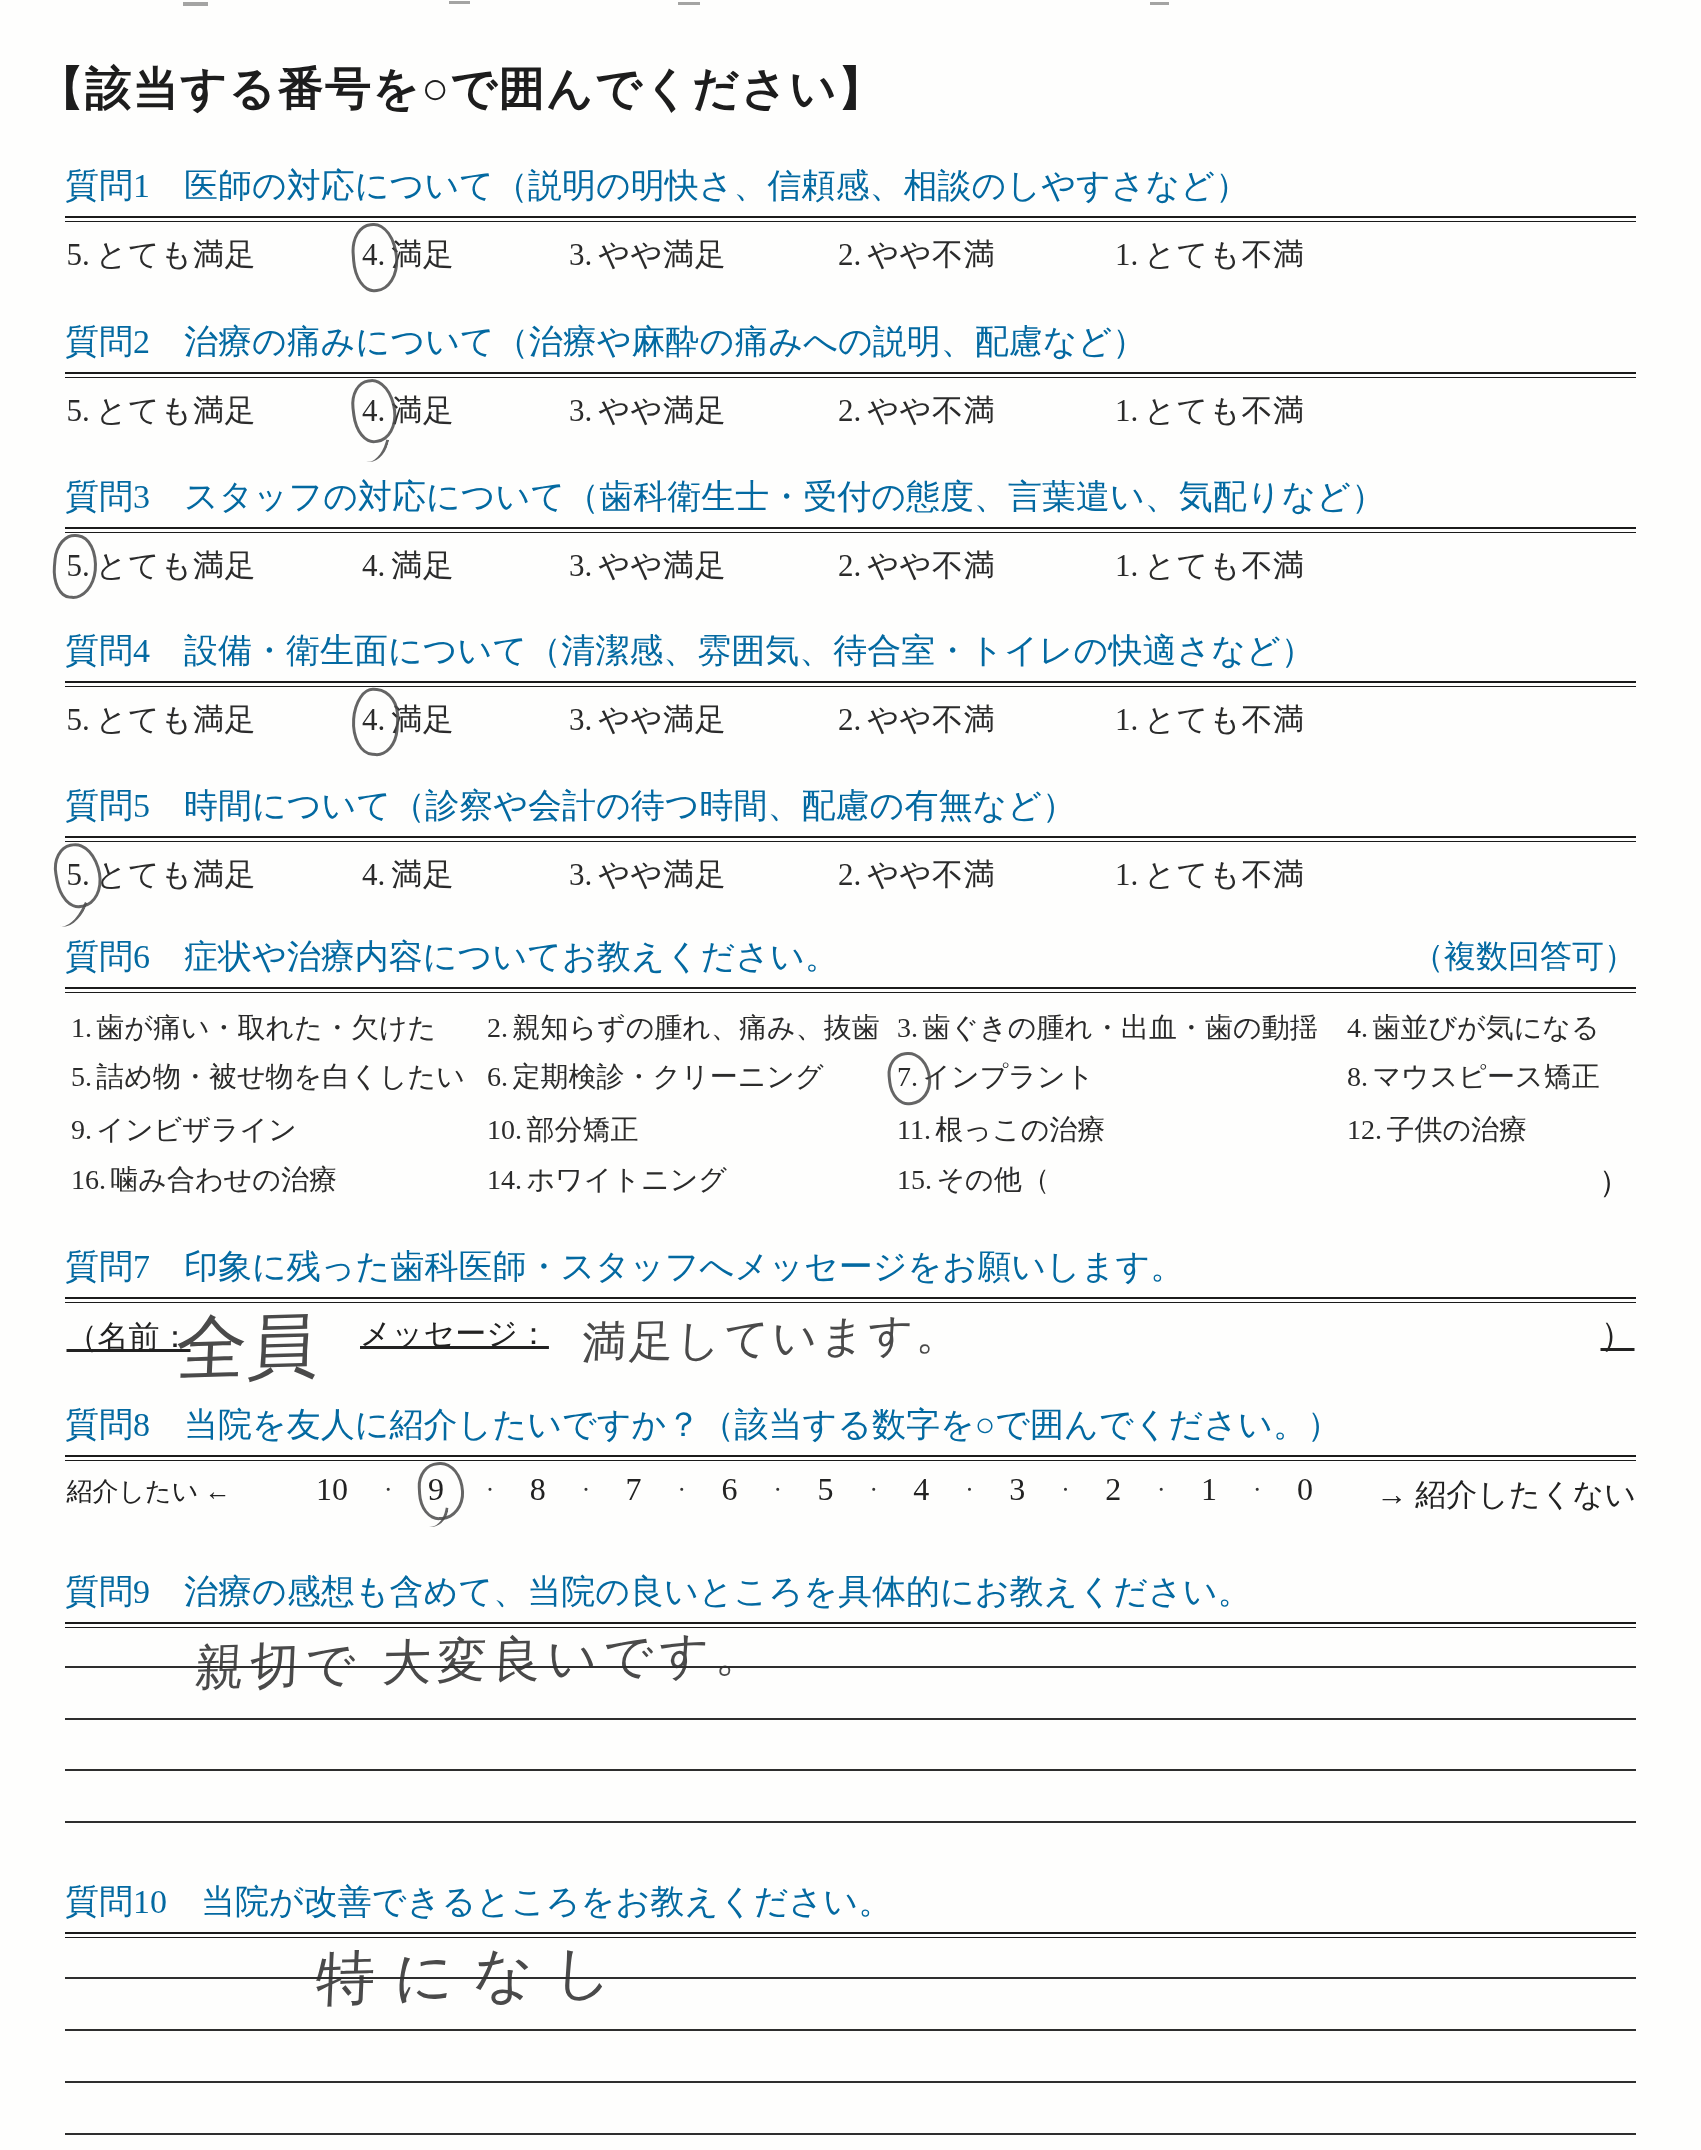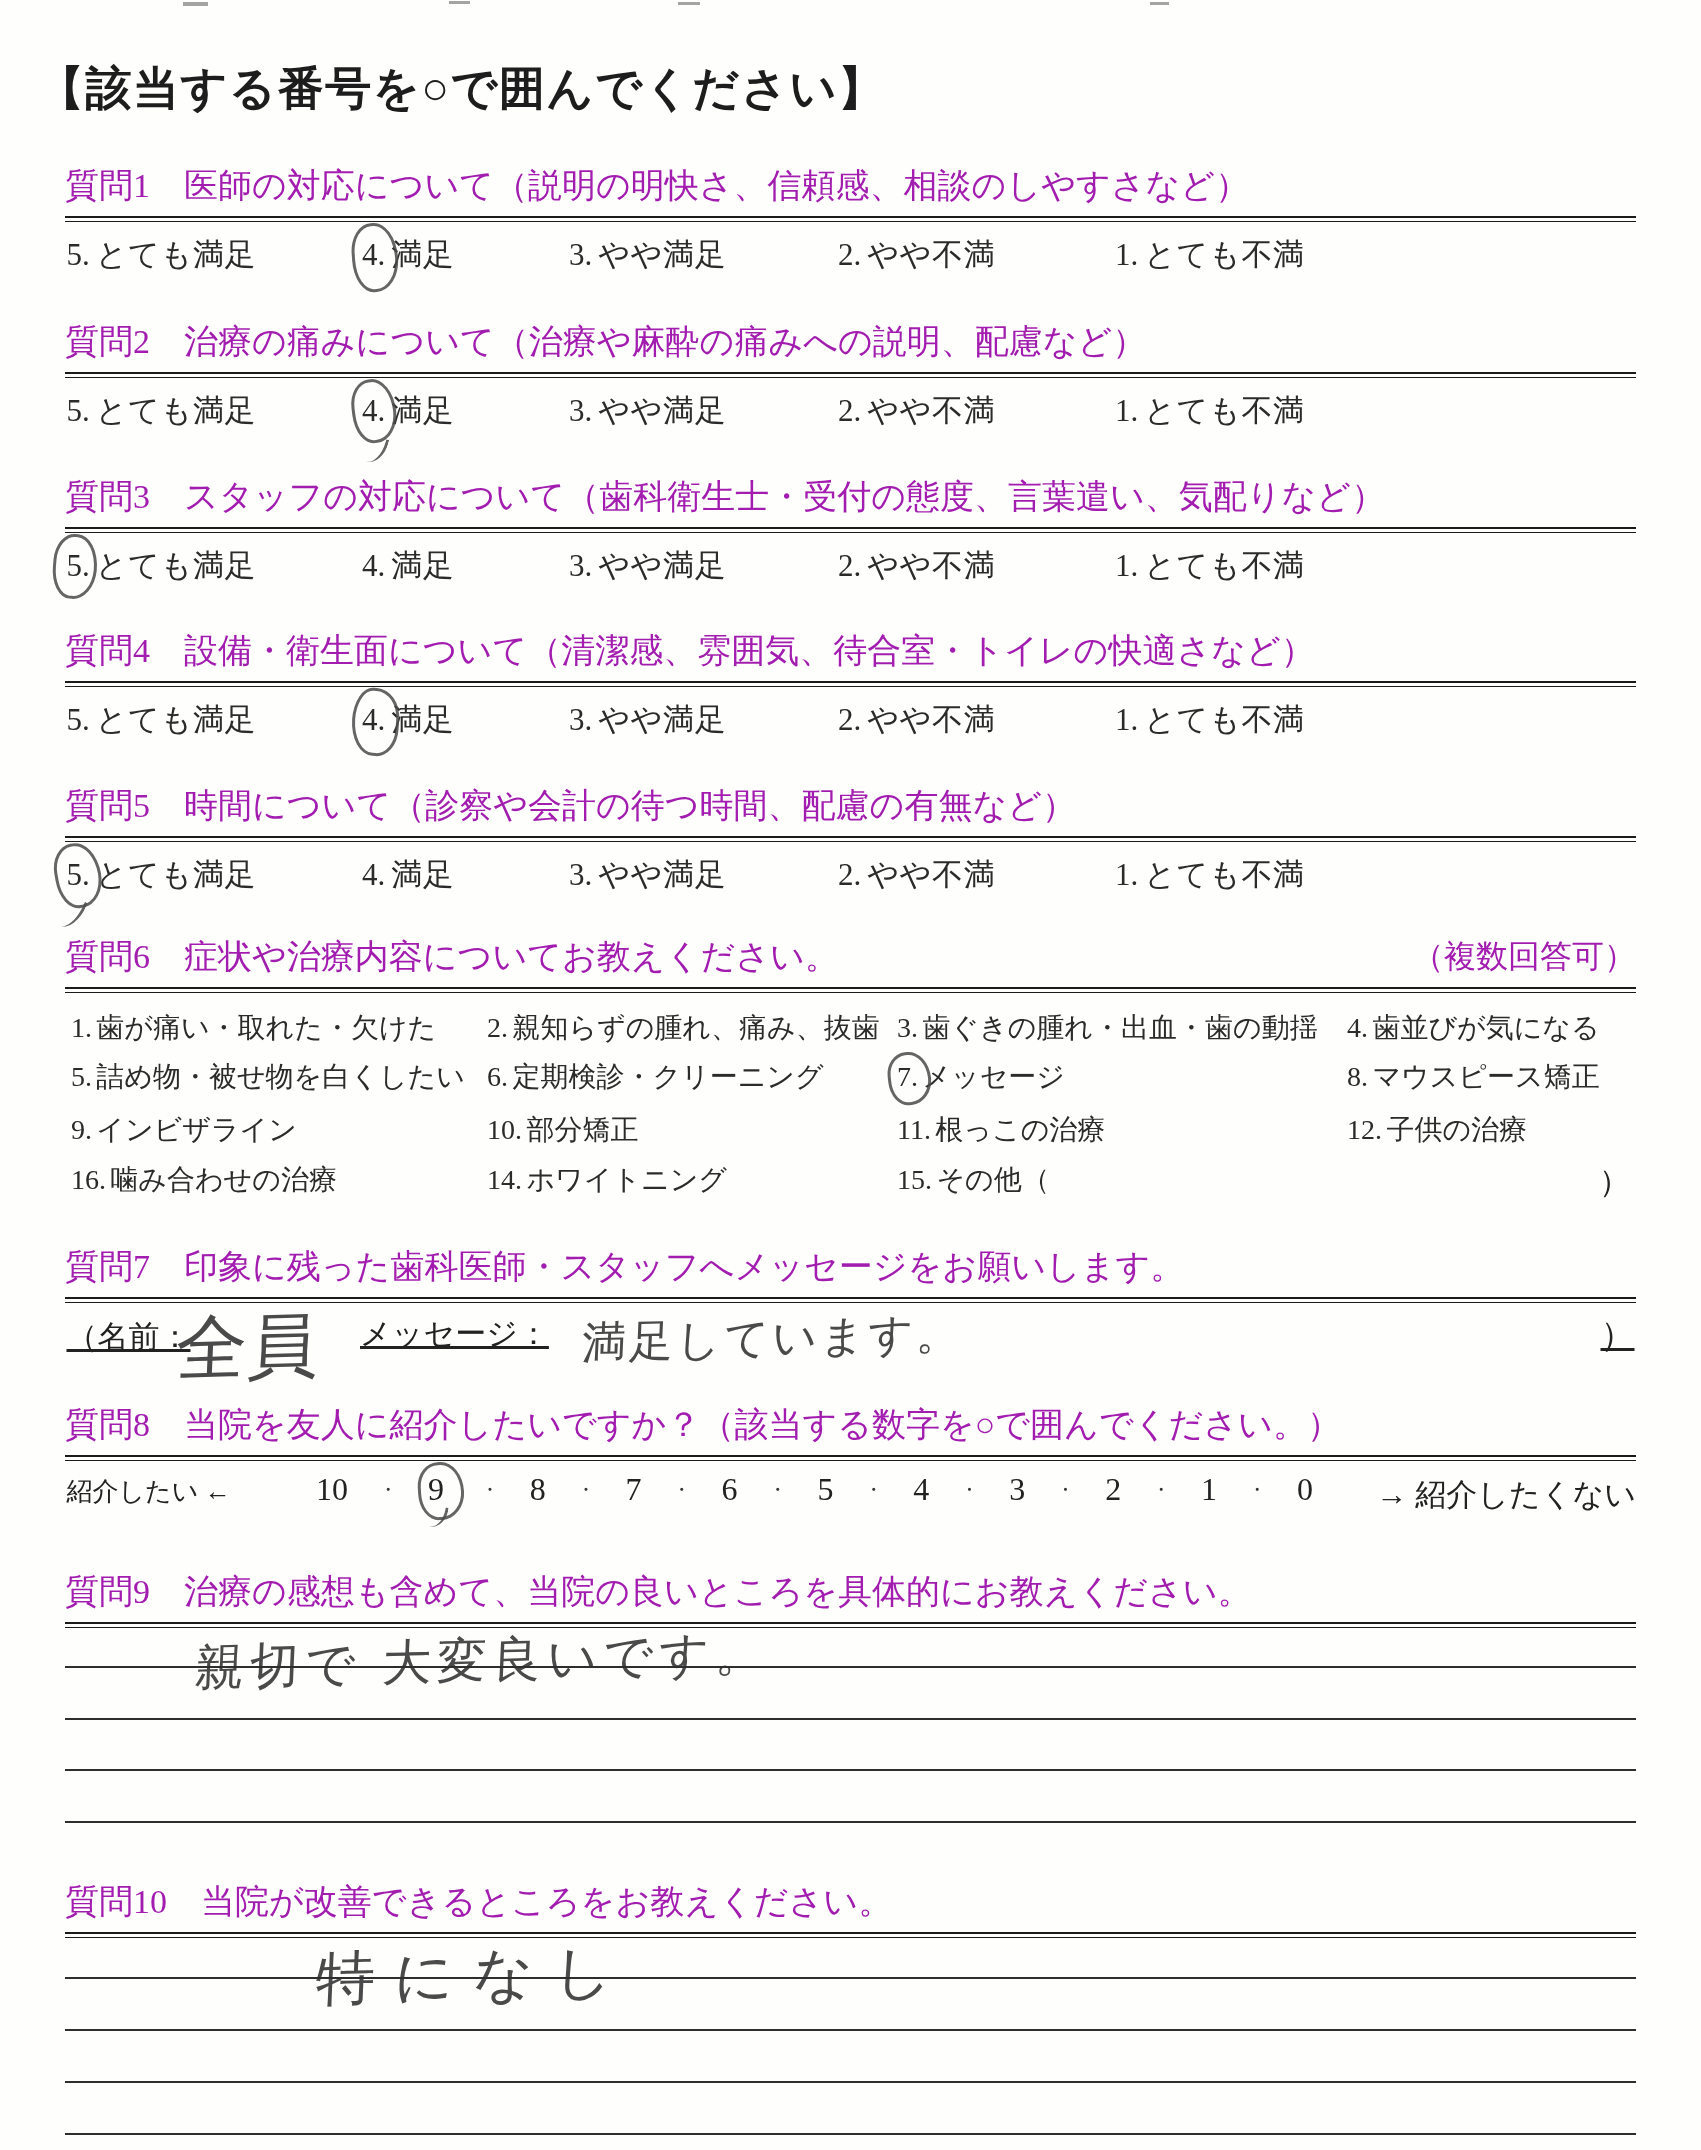--- a/index.html
+++ b/index.html
@@ -1,21 +1,21 @@
 <!DOCTYPE html>
 <html style="font-size:11.8px"><head>
 <meta charset="utf-8">
 <style>
   html,body{margin:0;padding:0;background:#ffffff;}
   .page{position:relative;width:1701px;height:2151px;background:#fefefd;overflow:hidden;
         font-family:"Liberation Serif","DejaVu Serif",serif;color:#222;}
   .sec{position:absolute;left:65px;width:1571px;}
   .form-title{position:absolute;left:38px;top:58px;font-size:46px;font-weight:bold;
               letter-spacing:1.5px;white-space:nowrap;color:#1d1d1d;}
-  .q-header{font-size:34px;line-height:43px;white-space:nowrap;color:#a21caf;position:relative;}
+  .q-header{font-size:34px;line-height:43px;white-space:nowrap;color:#0369a1;position:relative;}
   .q-note{position:absolute;right:0;top:0;font-size:32px;}
   .rule{height:3px;border-top:2.2px solid #1b1b1b;border-bottom:1.5px solid #1b1b1b;margin-top:8.9px;}
   .opts{position:relative;height:71px;}
   .opt{position:absolute;top:11.8px;font-size:31px;white-space:nowrap;color:#2b2b2b;}
   .num{position:relative;display:inline-block;margin-right:5.9px;}
   .lbl{letter-spacing:0.7px;}
   .pen-circle{position:absolute;display:block;border:3px solid #4a4a4a;
               border-radius:48% 52% 54% 46% / 44% 56% 50% 50%;
               left:-10.3px;top:-13.3px;width:43px;height:62px;transform:rotate(-5deg);opacity:.85;}
   .pen-tail{position:absolute;display:block;width:14.8px;height:26.6px;border-right:3px solid #4a4a4a;
@@ -116,21 +116,21 @@
     </div>
     <div class="rule"></div>
     <div class="q6-grid">
       <span class="q6-item" style="left:5.9px;top:0"><span class="num">1.</span><span>歯が痛い・取れた・欠けた</span></span>
       <span class="q6-item" style="left:422px;top:0"><span class="num">2.</span><span>親知らずの腫れ、痛み、抜歯</span></span>
       <span class="q6-item" style="left:832px;top:0"><span class="num">3.</span><span>歯ぐきの腫れ・出血・歯の動揺</span></span>
       <span class="q6-item" style="left:1282px;top:0"><span class="num">4.</span><span>歯並びが気になる</span></span>
 
       <span class="q6-item" style="left:5.9px;top:49px"><span class="num">5.</span><span>詰め物・被せ物を白くしたい</span></span>
       <span class="q6-item" style="left:422px;top:49px"><span class="num">6.</span><span>定期検診・クリーニング</span></span>
-      <span class="q6-item" style="left:832px;top:49px"><span class="num"><i class="pen-circle" style="left:-8.9px;top:-8.9px;width:37px;height:47px;transform:rotate(-6deg)"></i><span>7.</span></span><span>メッセージ</span></span>
+      <span class="q6-item" style="left:832px;top:49px"><span class="num"><i class="pen-circle" style="left:-8.9px;top:-8.9px;width:37px;height:47px;transform:rotate(-6deg)"></i><span>7.</span></span><span>インプラント</span></span>
       <span class="q6-item" style="left:1282px;top:49px"><span class="num">8.</span><span>マウスピース矯正</span></span>
 
       <span class="q6-item" style="left:5.9px;top:102px"><span class="num">9.</span><span>インビザライン</span></span>
       <span class="q6-item" style="left:422px;top:102px"><span class="num">10.</span><span>部分矯正</span></span>
       <span class="q6-item" style="left:832px;top:102px"><span class="num">11.</span><span>根っこの治療</span></span>
       <span class="q6-item" style="left:1282px;top:102px"><span class="num">12.</span><span>子供の治療</span></span>
 
       <span class="q6-item" style="left:5.9px;top:152px"><span class="num">16.</span><span>噛み合わせの治療</span></span>
       <span class="q6-item" style="left:422px;top:152px"><span class="num">14.</span><span>ホワイトニング</span></span>
       <span class="q6-item" style="left:832px;top:152px"><span class="num">15.</span><span>その他（</span></span>

